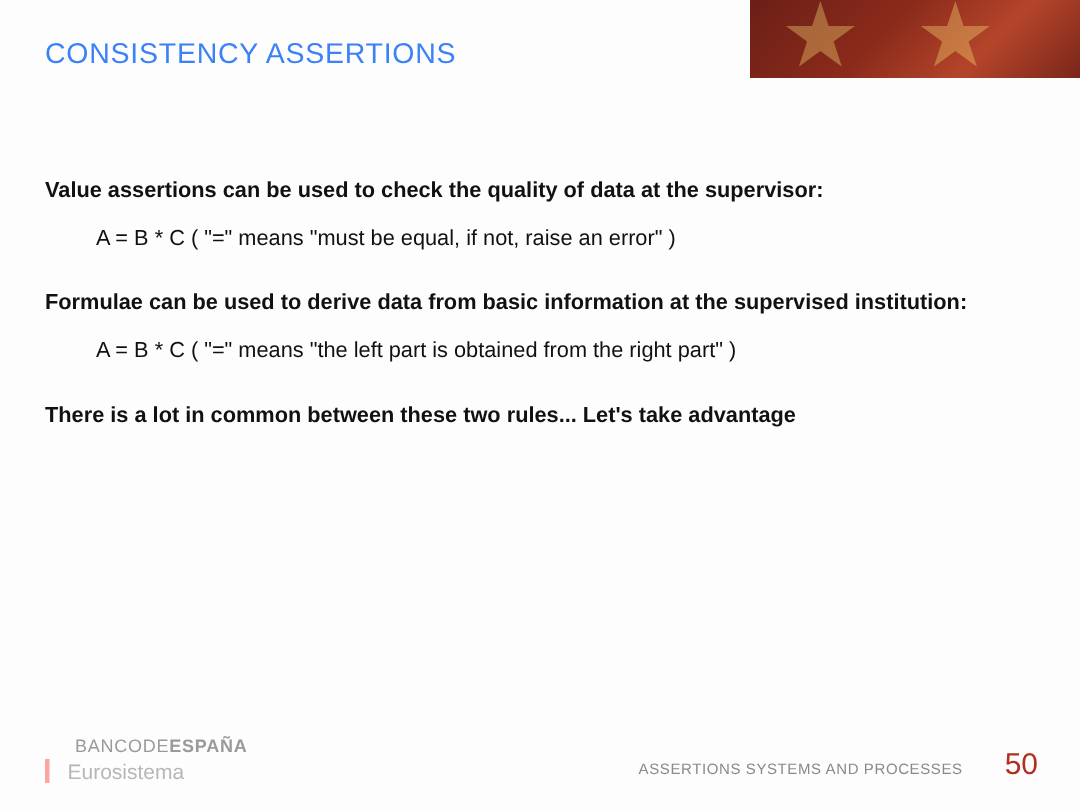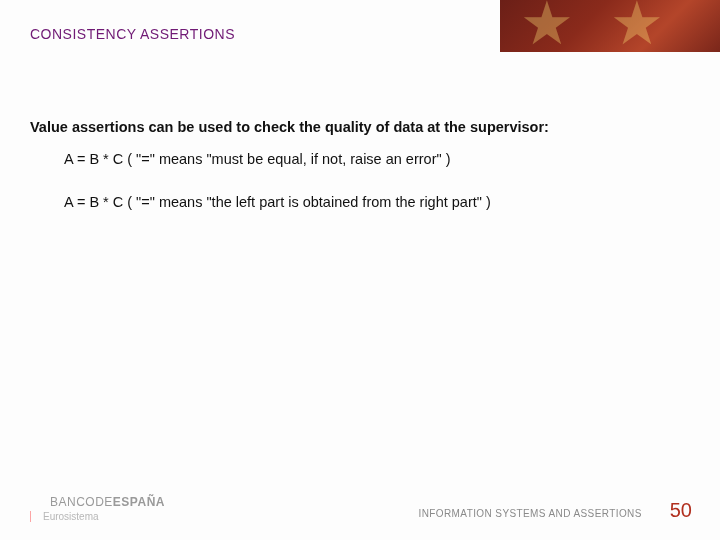--- a/index.html
+++ b/index.html
@@ -28,23 +28,23 @@
     color: rgba(255, 230, 120, 0.35);
     font-size: 60px;
     top: -12px;
   }
   .top-deco::before { left: 20px; }
   .top-deco::after  { left: 110px; }
   .title {
     position: absolute;
     top: 26px;
     left: 30px;
-    font-size: 14px;
+    font-size: 19px;
     letter-spacing: 0.5px;
-    color: #701a75;
+    color: #3b82f6;
     font-weight: 400;
   }
   .body {
     position: absolute;
     top: 118px;
     left: 30px;
     right: 30px;
     font-size: 14.5px;
     line-height: 1.35;
     color: #111;
@@ -60,25 +60,25 @@
     right: 28px;
   }
   .logo {
     font-size: 12px;
     color: #9a9a9a;
     letter-spacing: 0.5px;
   }
   .logo .banco { font-weight: 400; margin-left: 20px; }
   .logo .espana { font-weight: 700; }
   .logo-sub {
-    font-size: 10px;
+    font-size: 14px;
     color: #b7b7b7;
     margin-top: 2px;
     padding-left: 12px;
-    border-left: 1px solid #fca5a5;
+    border-left: 3px solid #fca5a5;
   }
   .foot-right {
     position: absolute;
     right: 0;
     bottom: 0;
     display: flex;
     align-items: baseline;
     gap: 28px;
   }
   .dept {
@@ -98,26 +98,28 @@
 <div class="top-deco"></div>
 
 <div class="title">CONSISTENCY ASSERTIONS</div>
 
 <div class="body">
   <div class="p">
     <div class="intro">Value assertions can be used to check the quality of data at the supervisor:</div>
     <div class="indent">A = B * C   ( "=" means "must be equal, if not, raise an error" )</div>
   </div>
   <div class="p">
+    <div class="intro">Formulae can be used to derive data from basic information at the supervised institution:</div>
     <div class="indent">A = B * C   ( "=" means "the left part is obtained from the right part" )</div>
   </div>
+  <div class="p bold">There is a lot in common between these two rules... Let's take advantage</div>
 </div>
 
 <div class="footer">
   <div class="logo">
     <span class="banco">BANCO</span><span>DE</span><span class="espana">ESPAÑA</span>
   </div>
   <div class="logo-sub">Eurosistema</div>
   <div class="foot-right">
-    <div class="dept">INFORMATION SYSTEMS AND ASSERTIONS</div>
+    <div class="dept">ASSERTIONS SYSTEMS AND PROCESSES</div>
     <div class="pagenum">50</div>
   </div>
 </div>
 
 </body></html>

